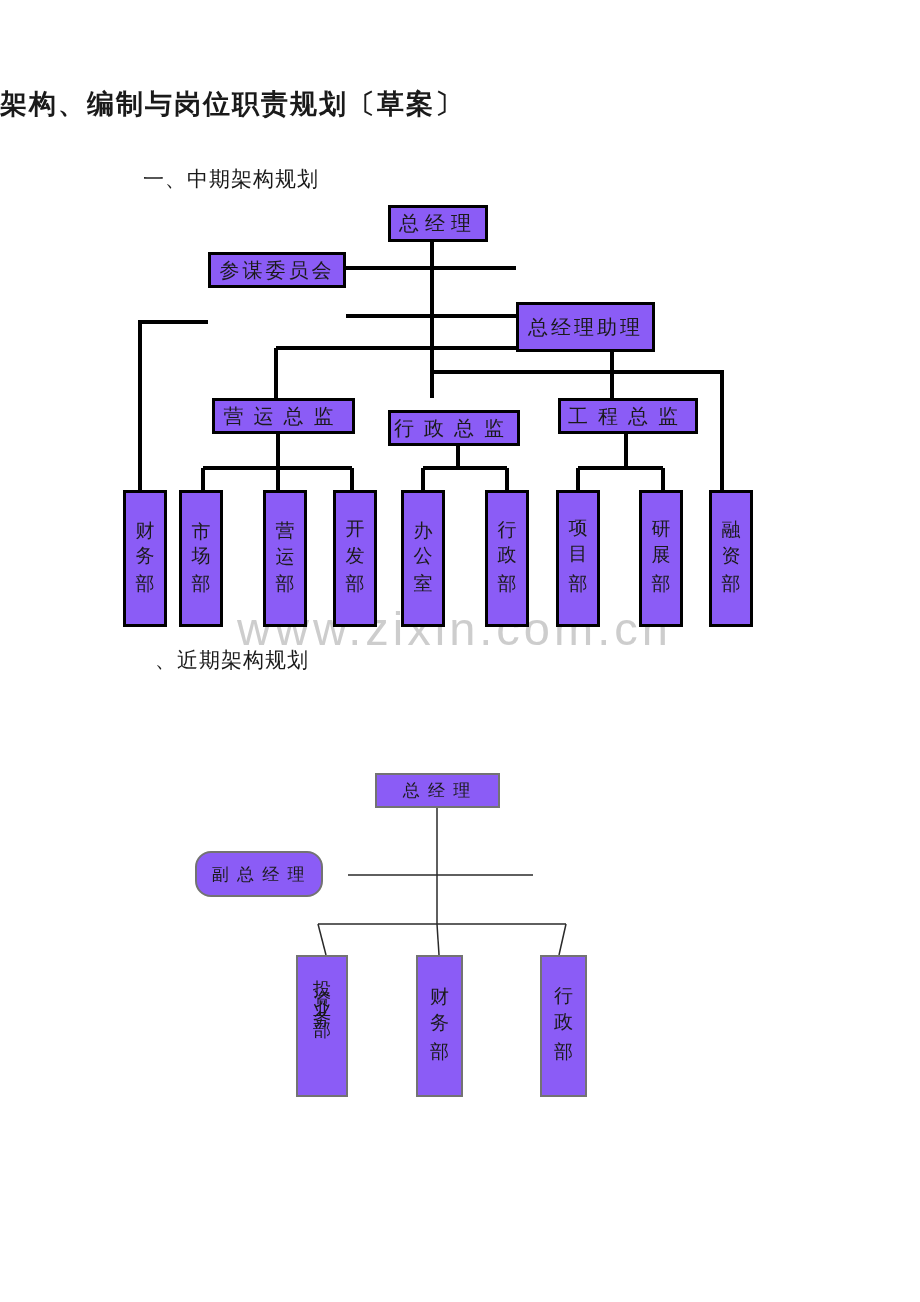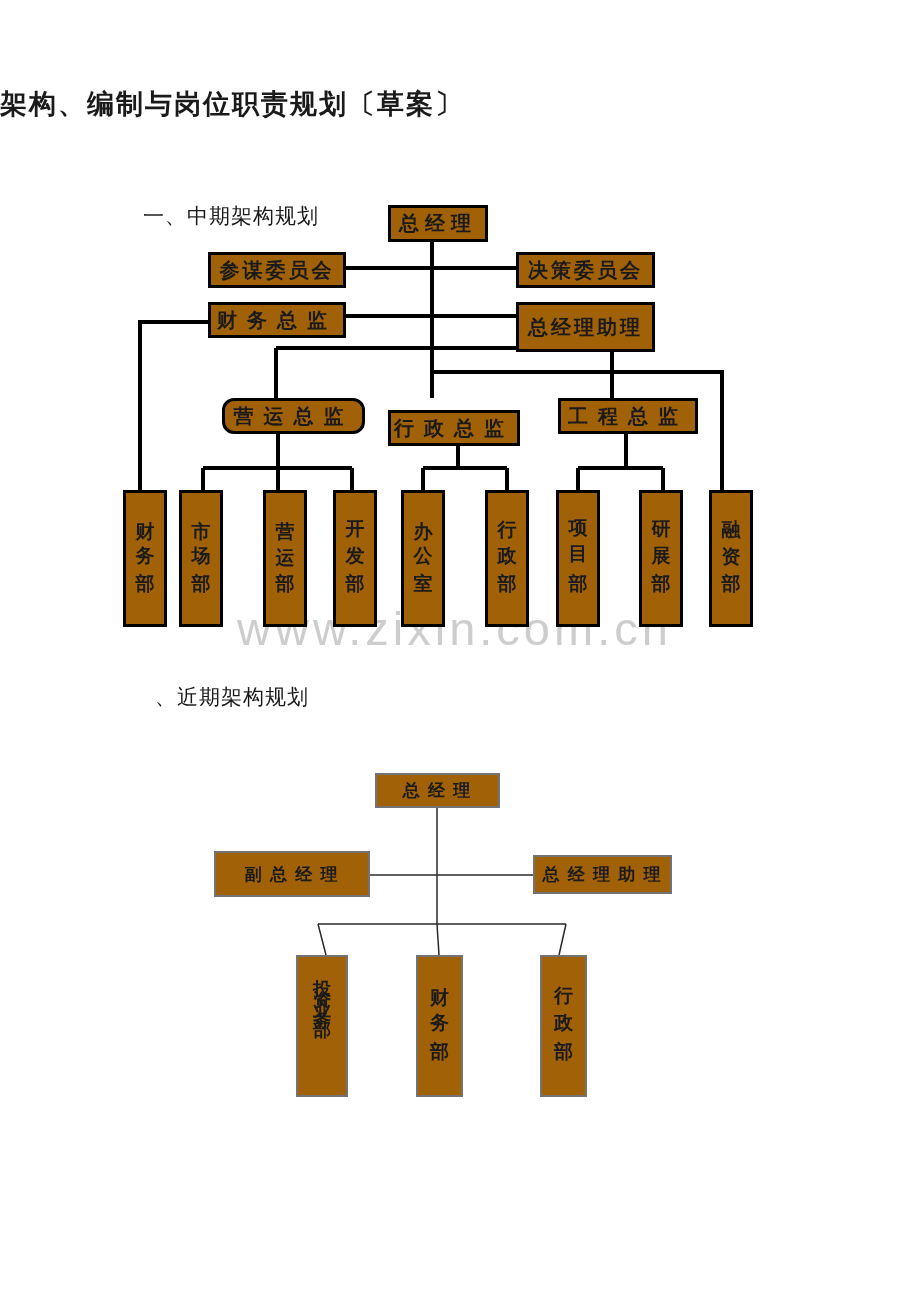--- a/index.html
+++ b/index.html
@@ -15,41 +15,40 @@
   .doc-title {
     position:absolute; left:0; right:0; top:86px;
     text-align:left;
     font-size:27px; font-weight:600; letter-spacing:2px;
     z-index:4;
   }
   .sec-heading {
     position:absolute;
     font-size:21px; font-weight:400; letter-spacing:1px;
     z-index:4;
-    margin-top:37px;
   }
   #sec1 { left:143px; top:165px; }
   #sec2 { left:155px; top:646px; }
   .watermark {
     position:absolute; left:237px; top:601px;
     font-family:"Liberation Sans","DejaVu Sans",sans-serif;
     font-size:47px; letter-spacing:4px;
     color:rgba(145,145,145,0.45);
     z-index:1; white-space:nowrap;
     pointer-events:none;
   }
   svg.wires { position:absolute; left:0; top:0; z-index:2; }
   .g1 line, .g1 path { stroke:#000; stroke-width:4; fill:none; shape-rendering:crispEdges; }
   .g2 line, .g2 path { stroke:#2a2a2a; stroke-width:1.5; fill:none; }
 
   .box {
     position:absolute; box-sizing:border-box;
-    background:#a16207;
+    background:#8b5cf6;
     display:flex; align-items:center; justify-content:center;
-    z-index:3; white-space:nowrap;font-weight:bold;
+    z-index:3; white-space:nowrap;
   }
   .c1 { border:3px solid #000; font-size:20px; }
   .c2 { border:2px solid #737373; font-size:17px; letter-spacing:2px; }
   .ls3 { letter-spacing:3px; }
   .ls6 { letter-spacing:6px; }
   .ls10 { letter-spacing:10px; }
   .vbox { align-items:flex-start; }
   .vbox > span {
     writing-mode:vertical-rl; text-orientation:upright;
     font-size:19px; letter-spacing:26px; padding-top:12px;
@@ -97,24 +96,22 @@
       <line x1="348" y1="875" x2="533" y2="875"></line>
       <line x1="318" y1="924" x2="566" y2="924"></line>
       <line x1="318" y1="924" x2="326" y2="955"></line>
       <line x1="437" y1="924" x2="439" y2="955"></line>
       <line x1="566" y1="924" x2="559" y2="955"></line>
     </g>
   </svg>
 
   <div class="box c1 ls6" style="left:388px;top:205px;width:100px;height:37px;">总经理</div>
   <div class="box c1 ls3" style="left:208px;top:252px;width:138px;height:36px;">参谋委员会</div>
-  <div class="box c1 ls3" style="left:516px;top:252px;width:139px;height:36px;">决策委员会</div>
-  <div class="box c1 ls10" style="left:208px;top:302px;width:138px;height:36px;">财务总监</div>
   <div class="box c1 ls3" style="left:516px;top:302px;width:139px;height:50px;">总经理助理</div>
-  <div class="box c1 ls10" style="left:222px;top:398px;width:143px;height:36px;border-radius:12px;">营运总监</div>
+  <div class="box c1 ls10" style="left:212px;top:398px;width:143px;height:36px;">营运总监</div>
   <div class="box c1 ls10" style="left:388px;top:410px;width:132px;height:36px;">行政总监</div>
   <div class="box c1 ls10" style="left:558px;top:398px;width:140px;height:36px;">工程总监</div>
 
   <div class="box c1 vbox" style="left:123px;top:490px;width:44px;height:137px;">
       <span>财务部</span>
     </div>
   <div class="box c1 vbox" style="left:179px;top:490px;width:44px;height:137px;">
       <span>市场部</span>
     </div>
   <div class="box c1 vbox" style="left:263px;top:490px;width:44px;height:137px;">
@@ -133,22 +130,21 @@
       <span>项目部</span>
     </div>
   <div class="box c1 vbox" style="left:639px;top:490px;width:44px;height:137px;">
       <span>研展部</span>
     </div>
   <div class="box c1 vbox" style="left:709px;top:490px;width:44px;height:137px;">
       <span>融资部</span>
     </div>
 
   <div class="box c2" style="left:375px;top:773px;width:125px;height:35px;">总  经  理</div>
-  <div class="box c2" style="left:214px;top:851px;width:156px;height:46px;">副  总  经  理</div>
-  <div class="box c2" style="left:533px;top:855px;width:139px;height:39px;">总 经 理 助 理</div>
+  <div class="box c2" style="left:195px;top:851px;width:128px;height:46px;border-radius:16px;">副  总  经  理</div>
 
   <div class="box c2 vbox vbox5" style="left:296px;top:955px;width:52px;height:142px;">
       <span>投资业务部</span>
     </div>
   <div class="box c2 vbox vbox2" style="left:416px;top:955px;width:47px;height:142px;">
       <span>财务部</span>
     </div>
   <div class="box c2 vbox vbox2" style="left:540px;top:955px;width:47px;height:142px;">
       <span>行政部</span>
     </div>

